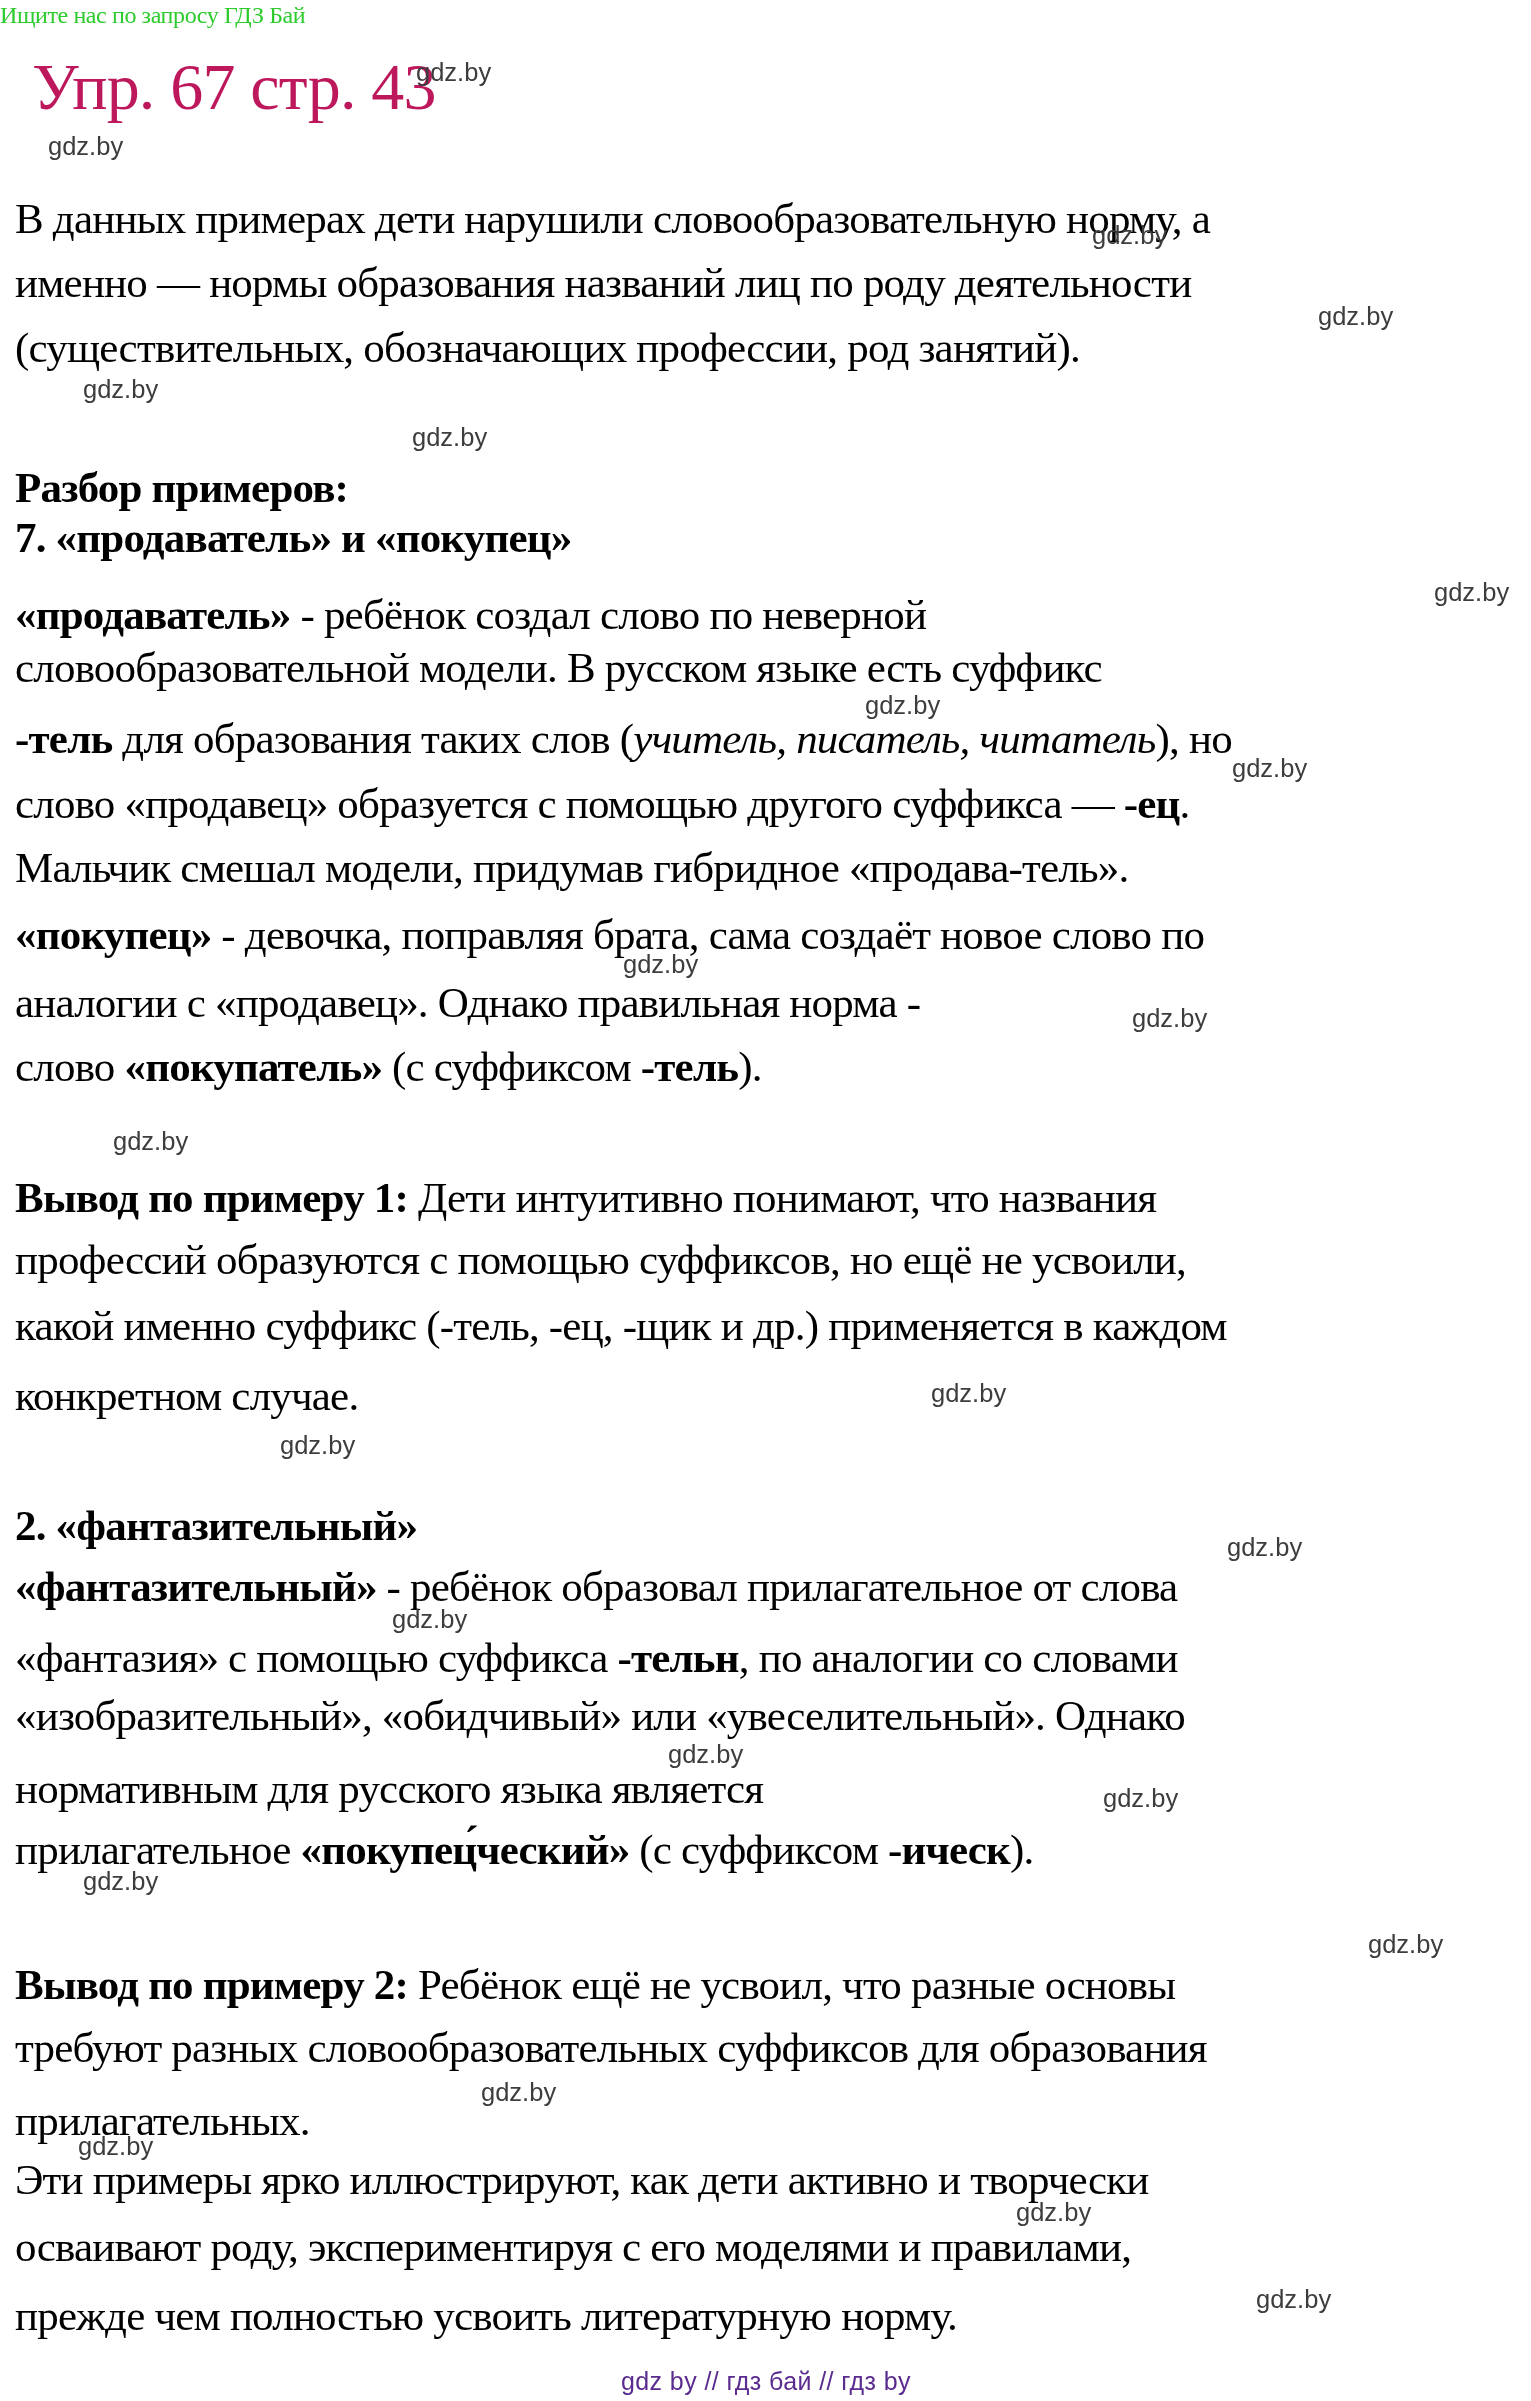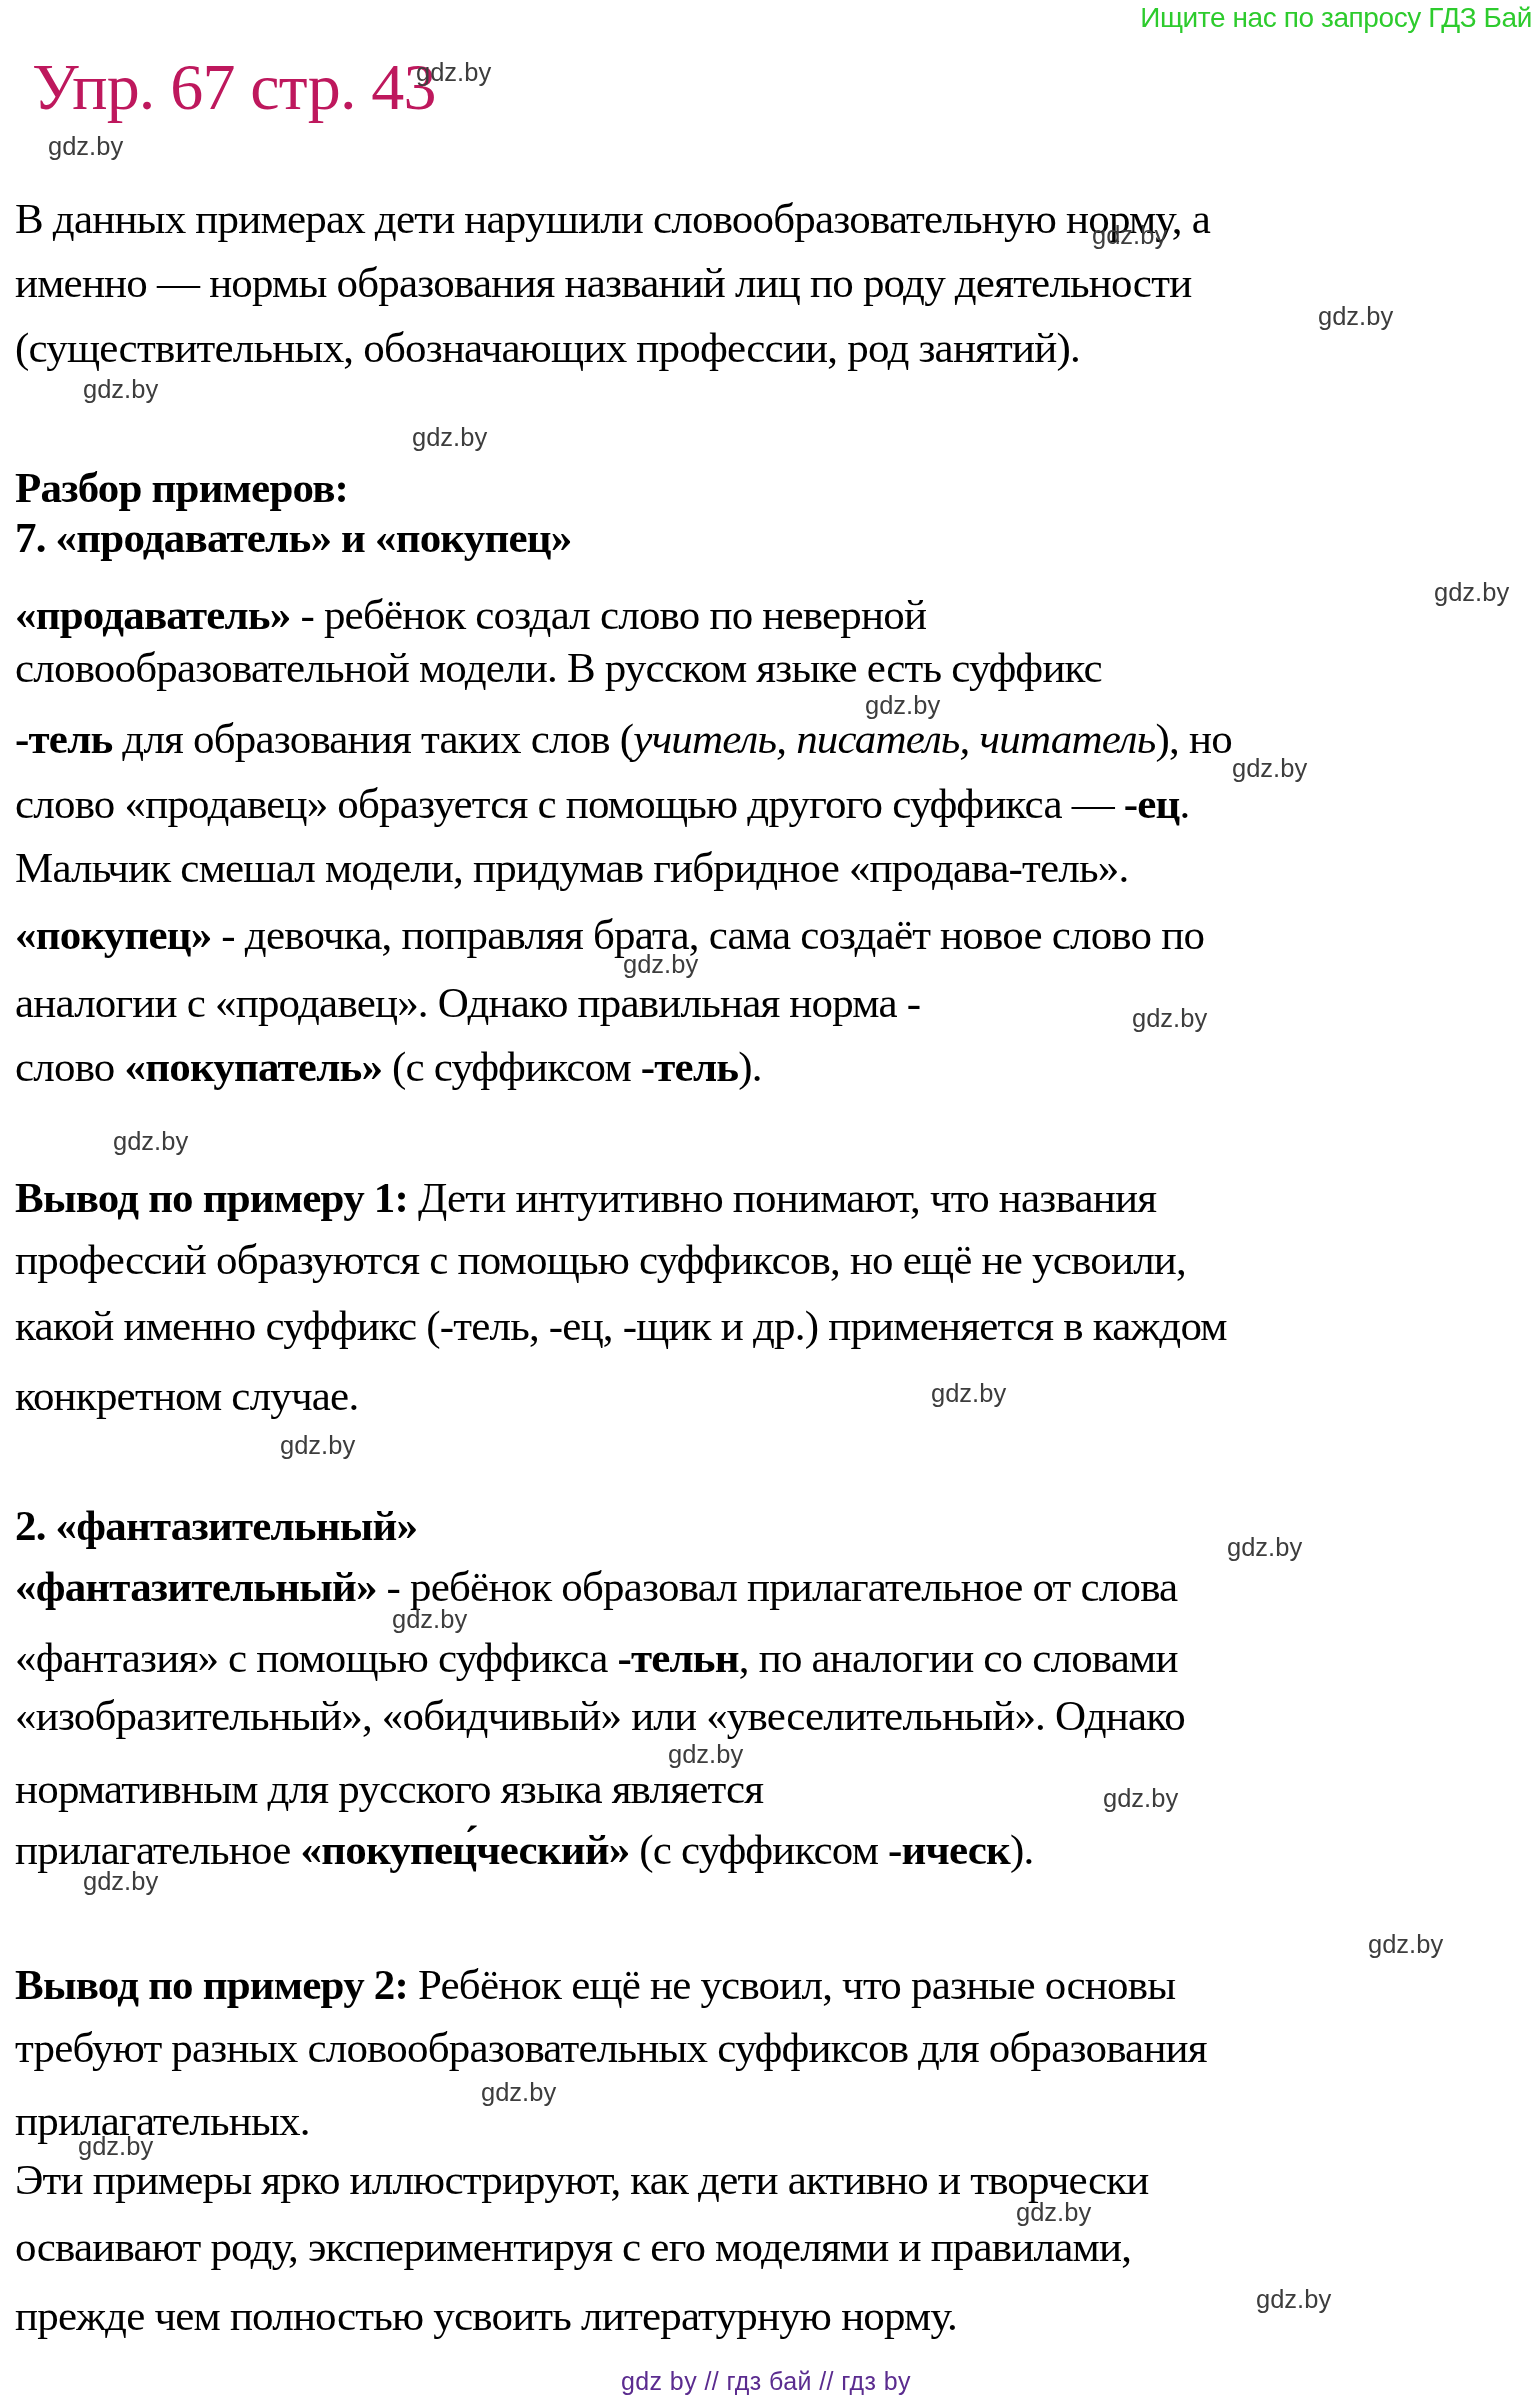--- a/index.html
+++ b/index.html
@@ -9,23 +9,23 @@
     height: 2401px;
     background: #ffffff;
     overflow: hidden;
     font-family: "Liberation Serif", serif;
   }
   .promo-header {
     position: absolute;
     top: 1.7px;
     left: 0;
     width: 100%;
-    text-align: right;
-    font-family: Liberation Sans, sans-serif;
-    font-size: 28px;
+    text-align: left;
+    font-family: Liberation Serif, serif;
+    font-size: 24px;
     font-weight: 500;
     color: #2dcb2d;
     letter-spacing: -0.4px;
   }
   .doc-title {
     position: absolute;
     top: 49px;
     left: 32px;
     font-size: 66px;
     font-weight: 400;

